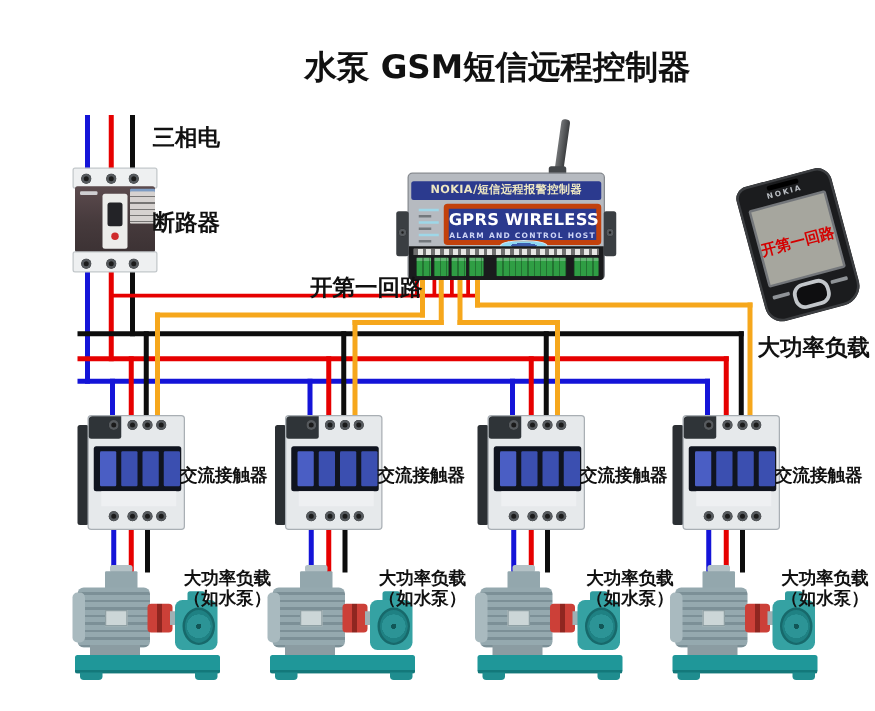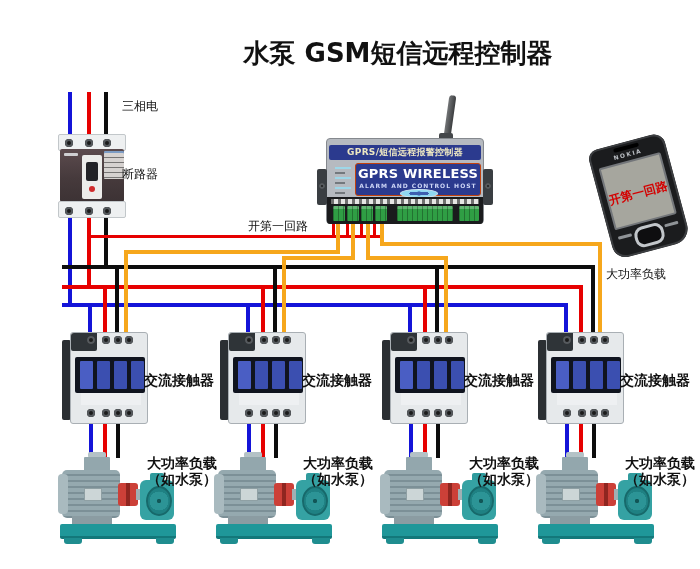--- a/index.html
+++ b/index.html
@@ -8,21 +8,21 @@
   .abs{position:absolute;}
   
   .w{position:absolute;}
   .h{height:4px;} .v{width:4px;}
   .thin{height:3px;} .vthin{width:3px;}
   .wb{background:var(--wire-blue,#1414d8);}
   .wr{background:var(--wire-red,#e60000);}
   .wk{background:var(--wire-black,#0d0d0d);}
   .wo{background:var(--wire-orange,#f6a71c);}
   
-  .lbl{position:absolute;font-weight:normal;font-size:12px;white-space:nowrap;z-index:6;}
+  .lbl{position:absolute;font-weight:bold;font-size:18px;white-space:nowrap;z-index:6;}
   #title{position:absolute;left:243px;top:36px;width:310px;text-align:center;
          font-size:26px;font-weight:bold;white-space:nowrap;z-index:6;}
   
   #breaker{left:58px;top:134px;width:68px;height:84px;z-index:3;}
   .bk-strip{position:absolute;left:0;width:68px;height:17px;background:#eef0f1;
             border:1px solid #c2c7ca;border-radius:2px;box-sizing:border-box;}
   .bk-body{position:absolute;left:2px;top:15px;width:64px;height:53px;border-radius:2px;
            background:linear-gradient(180deg,#5c4b4e 0%,#463a3c 55%,#3c3234 100%);}
   .screw{position:absolute;width:8px;height:8px;border-radius:50%;
          background:#1b1b1b;box-shadow:inset 0 0 0 2px #565a5e;}
@@ -38,21 +38,21 @@
            background:linear-gradient(90deg,#737577,#3b3d3f);transform:rotate(8deg);transform-origin:bottom center;}
   #antenna-base{left:439px;top:133px;width:14px;height:9px;background:#44474a;border-radius:2px;z-index:2;}
   #controller{left:326px;top:138px;width:158px;height:86px;z-index:3;
               background:#b6bac0;border:1px solid #85898e;border-radius:4px;box-sizing:border-box;}
   .gc-banner{position:absolute;left:2px;top:6px;width:152px;height:15px;background:var(--panel-blue,#2b3a8e);
              border-radius:2px;color:#ece6c2;font-size:9px;font-weight:bold;text-align:center;
              line-height:15px;white-space:nowrap;letter-spacing:.3px;}
   .gc-led-row{position:absolute;left:8px;width:16px;height:2px;background:#9ed7e8;}
   .gc-led-txt{position:absolute;left:8px;width:10px;height:2px;background:#73787d;}
   .gc-panel{position:absolute;left:28px;top:24px;width:126px;height:33px;background:var(--panel-blue,#2b3a8e);
-            border:1px solid #c2410c;border-radius:3px;box-sizing:border-box;}
+            border:4px solid #c2410c;border-radius:3px;box-sizing:border-box;}
   .gc-brand{position:absolute;left:0;top:2px;width:100%;text-align:center;color:#fff;
             font-size:13px;font-weight:bold;white-space:nowrap;letter-spacing:.2px;}
   .gc-sub{position:absolute;left:0;top:18px;width:100%;text-align:center;color:#cdd5f6;
           font-size:6px;font-weight:bold;letter-spacing:1px;white-space:nowrap;}
   .gc-oval{position:absolute;left:50%;top:25px;width:36px;height:7px;margin-left:-18px;border-radius:50%;
            background:radial-gradient(ellipse at center,#3d5fb0 0 40%,#8fd8f2 41% 100%);border:1px solid #cfe9f5;}
   .gc-term{position:absolute;left:0;top:58px;width:156px;height:27px;background:#1a1b1d;border-radius:0 0 3px 3px;}
   .gc-lblstrip{position:absolute;left:4px;top:2px;width:148px;height:5px;background:#e6e6e4;
                background-image:repeating-linear-gradient(90deg,rgba(60,60,60,.7) 0 3px,transparent 3px 7px);}
   .gc-green{position:absolute;top:9px;height:15px;background-color:var(--terminal-green,#2f9e44);
@@ -193,21 +193,21 @@
     <div class="bk-strip" style="top:67px">
       <div class="screw" style="left:6px;top:5px"></div>
       <div class="screw" style="left:26px;top:5px"></div>
       <div class="screw" style="left:44px;top:5px"></div>
     </div>
   </div>
 
   <div class="abs" id="antenna"></div>
   <div class="abs" id="antenna-base"></div>
   <div class="abs" id="controller">
-    <div class="gc-banner">GPRS/短信远程报警控制器</div>
+    <div class="gc-banner">NOKIA/短信远程报警控制器</div>
     <div class="gc-led-row" style="top:28px"></div>
     <div class="gc-led-txt" style="top:33px"></div>
     <div class="gc-led-row" style="top:38px"></div>
     <div class="gc-led-txt" style="top:43px"></div>
     <div class="gc-led-row" style="top:48px"></div>
     <div class="gc-led-txt" style="top:53px"></div>
     <div class="gc-panel">
       <div class="gc-brand">GPRS WIRELESS</div>
       <div class="gc-sub">ALARM AND CONTROL HOST</div>
       <div class="gc-oval"></div>

